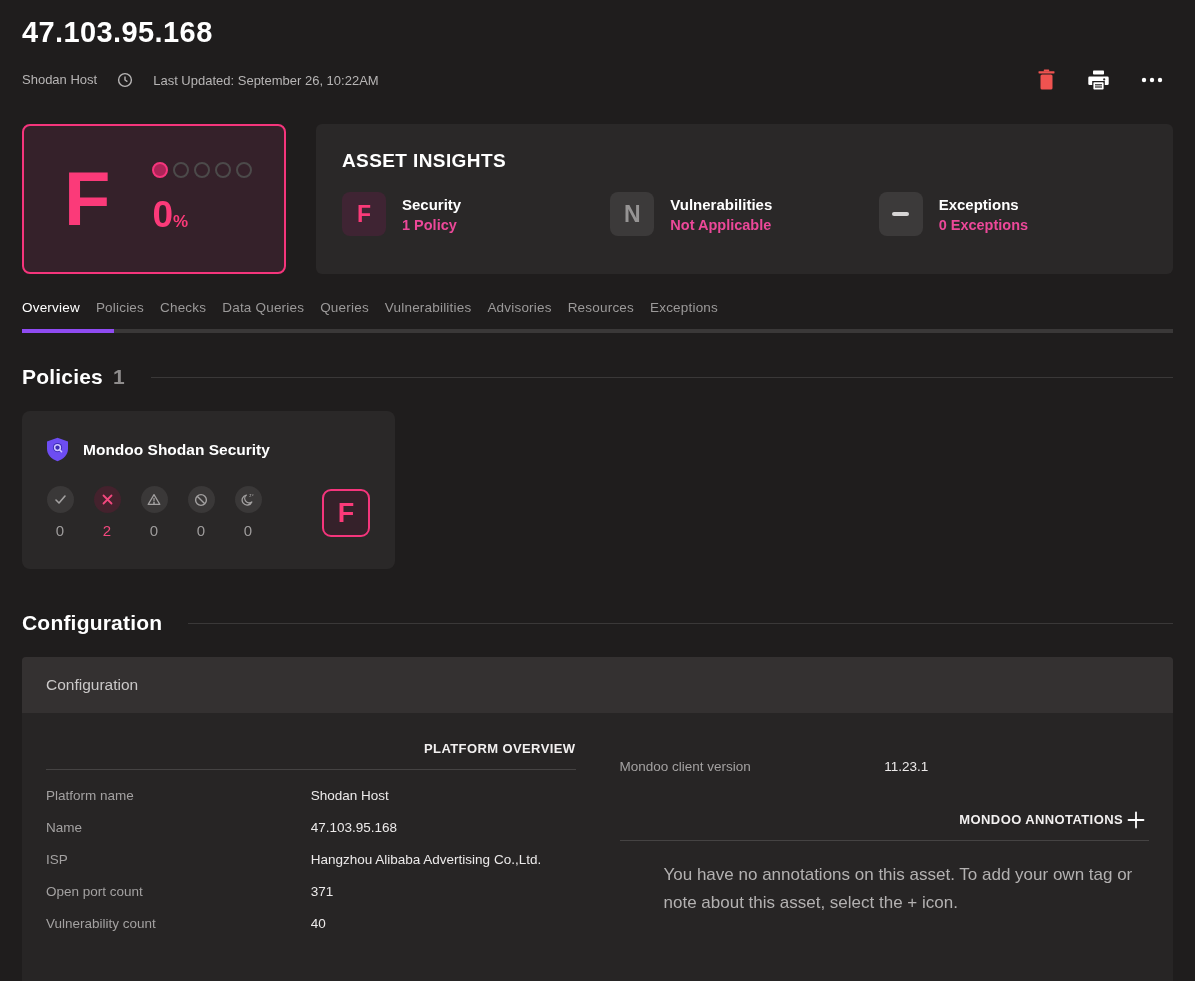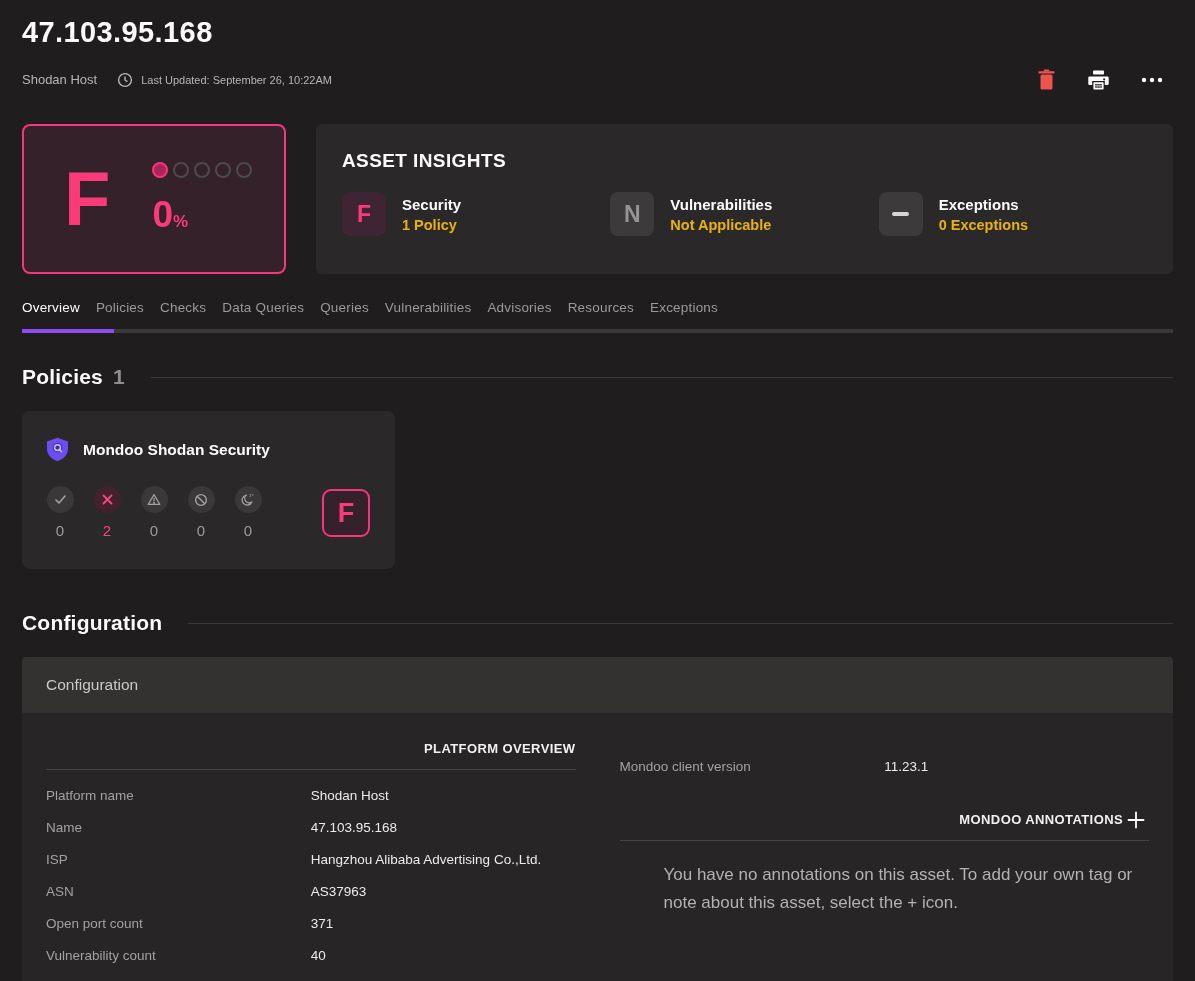--- a/index.html
+++ b/index.html
@@ -14,21 +14,21 @@
     overflow:hidden;
   }
   
   .page-title { font-size:29px; font-weight:bold; letter-spacing:.4px; }
   .header-meta {
     margin-top:16px;
     display:flex; align-items:center; justify-content:space-between;
   }
   .meta-left { display:flex; align-items:center; gap:20px; }
   .platform-type { font-size:13px; color:#b7b5b5; }
-  .updated { display:flex; align-items:center; gap:8px; font-size:11px; color:#b7b5b5; }
+  .updated { display:flex; align-items:flex-end; gap:20px; font-size:13px; color:#b7b5b5; }
   .icon-btn { background:none; border:none; cursor:pointer; display:flex; align-items:center; justify-content:center; padding:4px; }
   .header-actions { display:flex; align-items:center; gap:24px; padding-right:6px; }
   
   .top-row { margin-top:30px; display:flex; gap:30px; height:150px; }
   .grade-card {
     width:264px; flex:none;
     border:2px solid #f5357c; border-radius:8px;
     background:#35212a;
     display:flex; align-items:center;
     padding:0 26px 0 40px; gap:42px;
@@ -48,21 +48,21 @@
   .insight-badge {
     width:44px; height:44px; border-radius:8px; flex:none;
     display:flex; align-items:center; justify-content:center;
     font-size:23px; font-weight:bold;
   }
   .badge-f { background:#3f2433; color:#fb3a79; }
   .badge-n { background:#3c3a3a; color:#969494; }
   .badge-none { background:#3c3a3a; }
   .minus-bar { width:17px; height:4px; border-radius:2px; background:#d7d5d5; }
   .insight-label { font-size:15px; font-weight:bold; }
-  .insight-sub { margin-top:4px; font-size:14.5px; color:#eab308; font-weight:bold; }
+  .insight-sub { margin-top:4px; font-size:14.5px; color:#ec4899; font-weight:bold; }
   
   .tabs { margin-top:26px; display:flex; gap:16px; }
   .tab {
     background:none; border:none; cursor:pointer;
     font-family:inherit; font-size:13.5px; font-weight:500;
     color:#9b9999; letter-spacing:.2px; padding:0 0 14px 0;
   }
   .tab.active { color:#ffffff; }
   .tab-track { position:relative; height:4px; background:#3a3838; }
   .tab-indicator { position:absolute; left:0; top:0; width:92px; height:4px; background:#8f4bf2; }
@@ -346,24 +346,20 @@
             </div>
             <div class="kv-row">
               <span class="kv-label">Name</span>
               <span class="kv-value">47.103.95.168</span>
             </div>
             <div class="kv-row">
               <span class="kv-label">ISP</span>
               <span class="kv-value">Hangzhou Alibaba Advertising Co.,Ltd.</span>
             </div>
             <div class="kv-row">
-              <span class="kv-label">ASN</span>
-              <span class="kv-value">AS37963</span>
-            </div>
-            <div class="kv-row">
               <span class="kv-label">Open port count</span>
               <span class="kv-value">371</span>
             </div>
             <div class="kv-row">
               <span class="kv-label">Vulnerability count</span>
               <span class="kv-value">40</span>
             </div>
           </div>
         </div>
 

